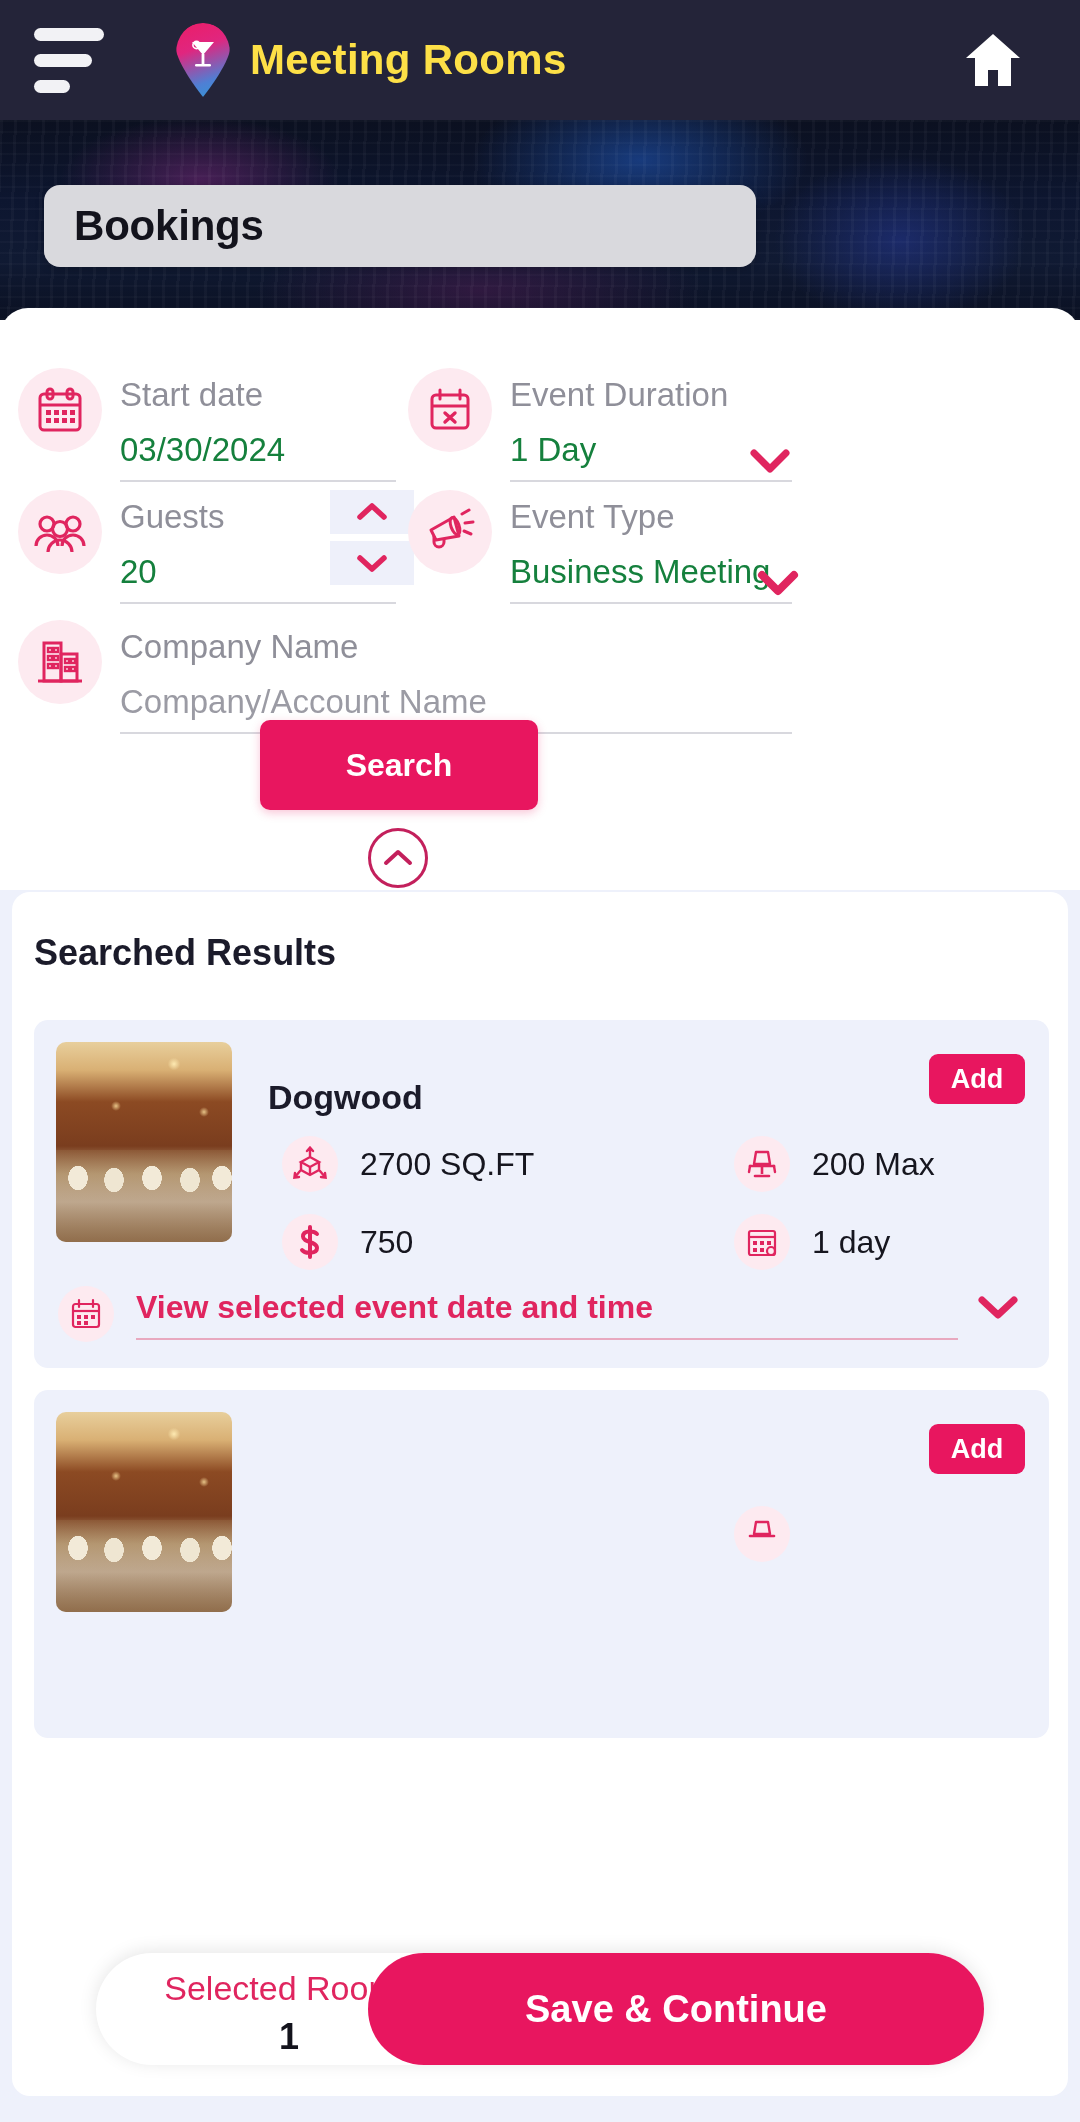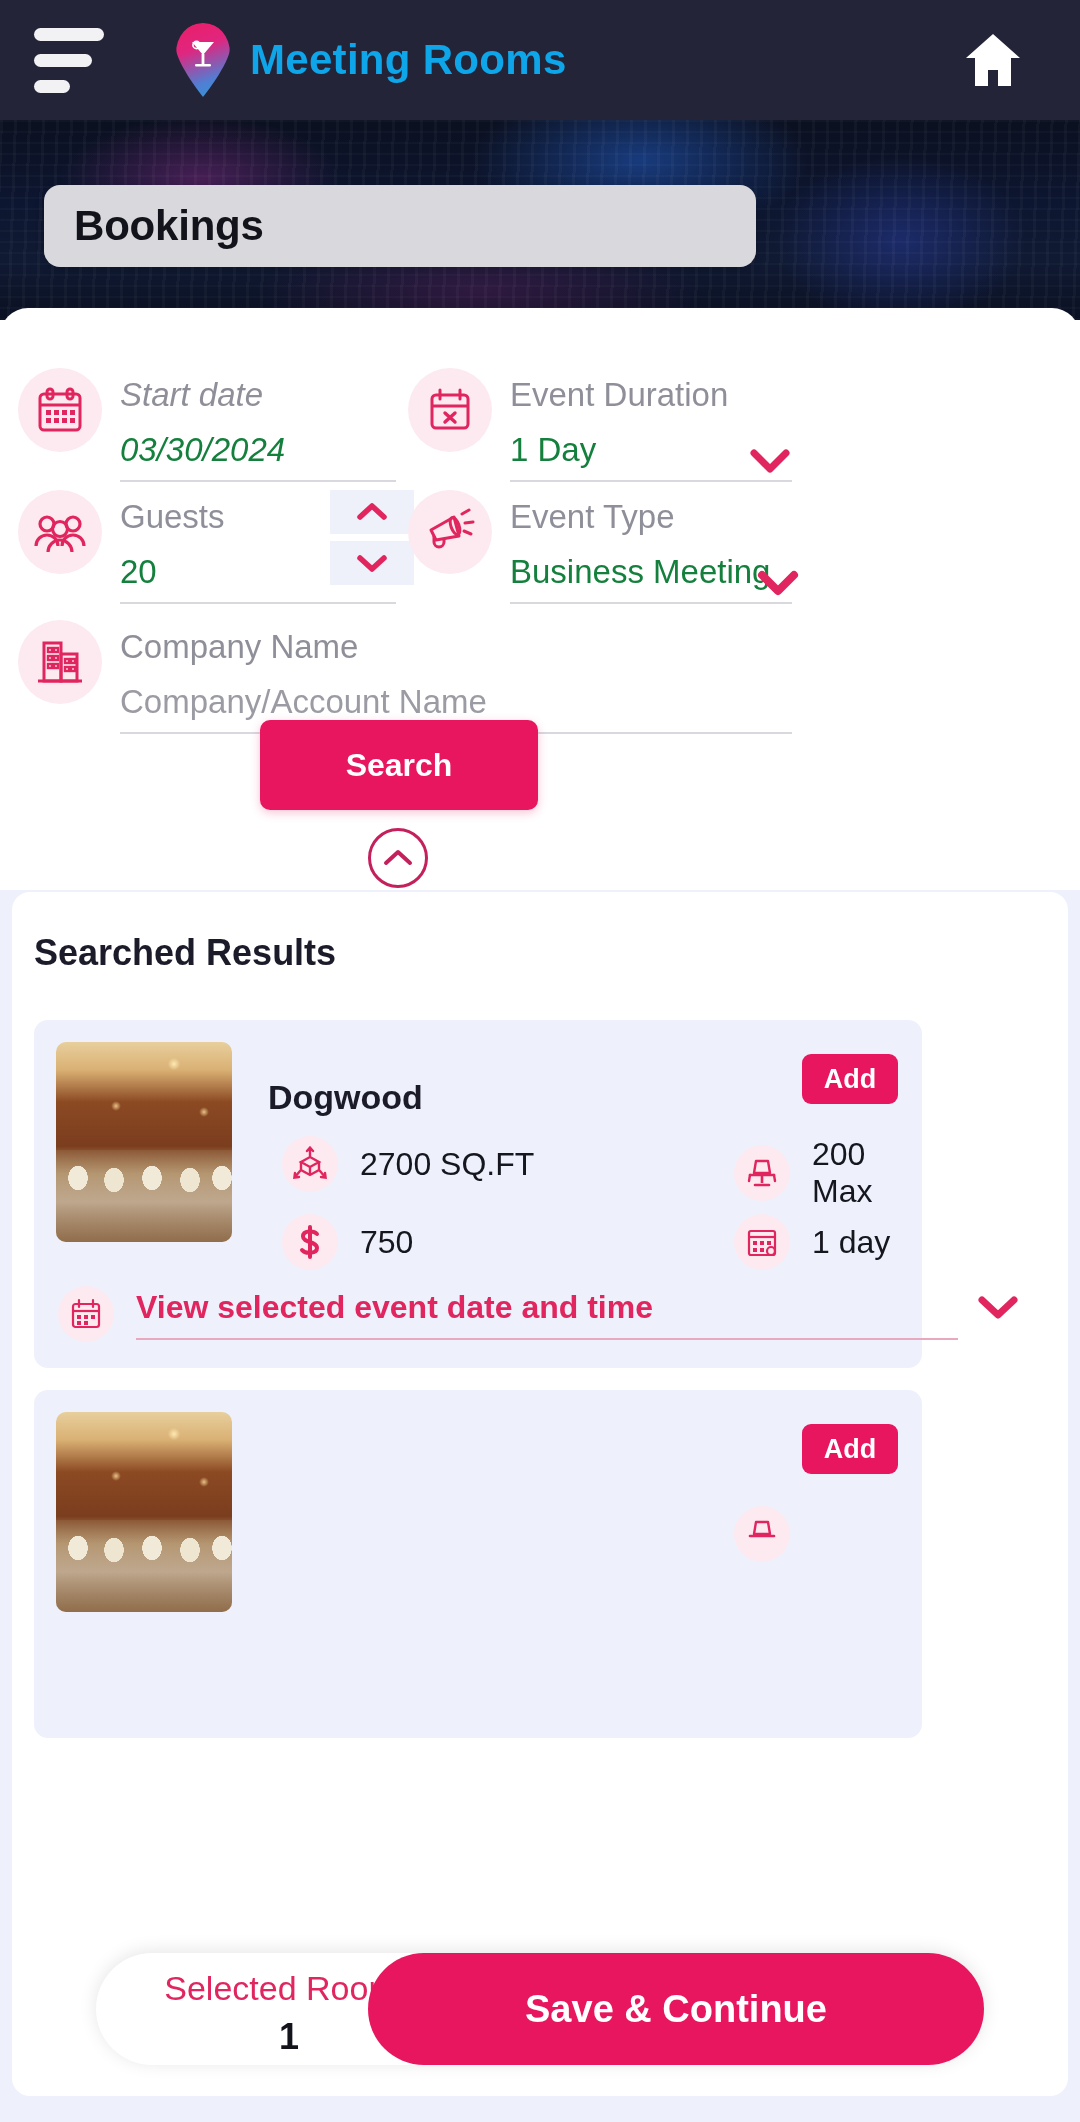--- a/index.html
+++ b/index.html
@@ -25,21 +25,21 @@
   .pin { width: 54px; height: 74px; position: relative; }
   .pin .drop {
     position: absolute; inset: 0;
     background: linear-gradient(160deg, #ec1d67 0%, #e0267f 35%, #4f7fd4 75%, #2f9ad6 100%);
     border-radius: 50% 50% 50% 50% / 42% 42% 62% 62%;
     clip-path: path("M27 74 C27 74 0 40 0 25 A27 25 0 0 1 54 25 C54 40 27 74 27 74 Z");
   }
   .pin .glass {
     position:absolute; left:14px; top:16px; width:26px; height:30px;
   }
-  .apptitle { color: #0ea5e9; font-size: 42px; font-weight: 700; letter-spacing: 0.3px; margin-left: 20px; }
+  .apptitle { color: #fde047; font-size: 42px; font-weight: 700; letter-spacing: 0.3px; margin-left: 20px; }
   .homeicon { position: absolute; right: 58px; top: 32px; width: 58px; height: 56px; cursor:pointer; }
 
   
   .hero {
     position: absolute; top: 120px; left: 0; width: 1080px; height: 200px;
     background:
       radial-gradient(ellipse 200px 90px at 200px 60px, rgba(120,40,120,0.55), transparent 70%),
       radial-gradient(ellipse 240px 110px at 640px 40px, rgba(30,80,170,0.65), transparent 70%),
       radial-gradient(ellipse 180px 120px at 900px 120px, rgba(40,60,160,0.5), transparent 70%),
       radial-gradient(ellipse 300px 80px at 480px 170px, rgba(90,30,90,0.45), transparent 75%),
@@ -100,21 +100,21 @@
 
   
   .resultsbg { position: absolute; top: 890px; left: 0; width: 1080px; height: 1232px; background:#eef1fb; }
   .resultscard {
     position: absolute; top: 892px; left: 12px; width: 1056px; height: 1204px;
     background: #ffffff; border-radius: 18px;
   }
   .rtitle { position:absolute; top: 40px; left: 22px; font-size: 36px; font-weight: 700; color:#1b1b2a; }
 
   .roomcard {
-    position: absolute; left: 22px; width: 888px; background:#eef1fb; border-radius: 14px;
+    position: absolute; left: 22px; width: 1015px; background:#eef1fb; border-radius: 14px;
   }
   .roomcard.c1 { top: 128px; height: 348px; }
   .roomcard.c2 { top: 498px; height: 348px; }
 
   .thumb {
     position:absolute; left: 22px; top: 22px; width: 176px; height: 200px; border-radius: 10px;
     overflow:hidden;
     background:
       radial-gradient(circle 9px at 118px 22px, rgba(255,236,180,0.95), transparent 70%),
       radial-gradient(circle 7px at 60px 64px, rgba(255,226,160,0.8), transparent 70%),
@@ -207,21 +207,21 @@
                 <rect x="19" y="25" width="5" height="5"></rect>
                 <rect x="27" y="25" width="5" height="5"></rect>
                 <rect x="35" y="25" width="5" height="5"></rect>
                 <rect x="11" y="33" width="5" height="5"></rect>
                 <rect x="19" y="33" width="5" height="5"></rect>
                 <rect x="27" y="33" width="5" height="5"></rect>
                 <rect x="35" y="33" width="5" height="5"></rect>
               </g>
           </svg>
         </div>
-        <div class="fbody" style="width:276px;font-style:italic;">
+        <div class="fbody" style="width:276px;">
           <div class="flabel">Start date</div>
           <div class="fvalue">03/30/2024</div>
           <div class="uline"></div>
         </div>
       </div>
 
       <div class="field" style="left:408px; top:22px; width:390px;">
         <div class="circ">
           <svg width="50" height="50" viewBox="0 0 50 50">
             <rect x="7" y="10" width="36" height="33" rx="4" fill="none" stroke="#e0255f" stroke-width="3"></rect>

